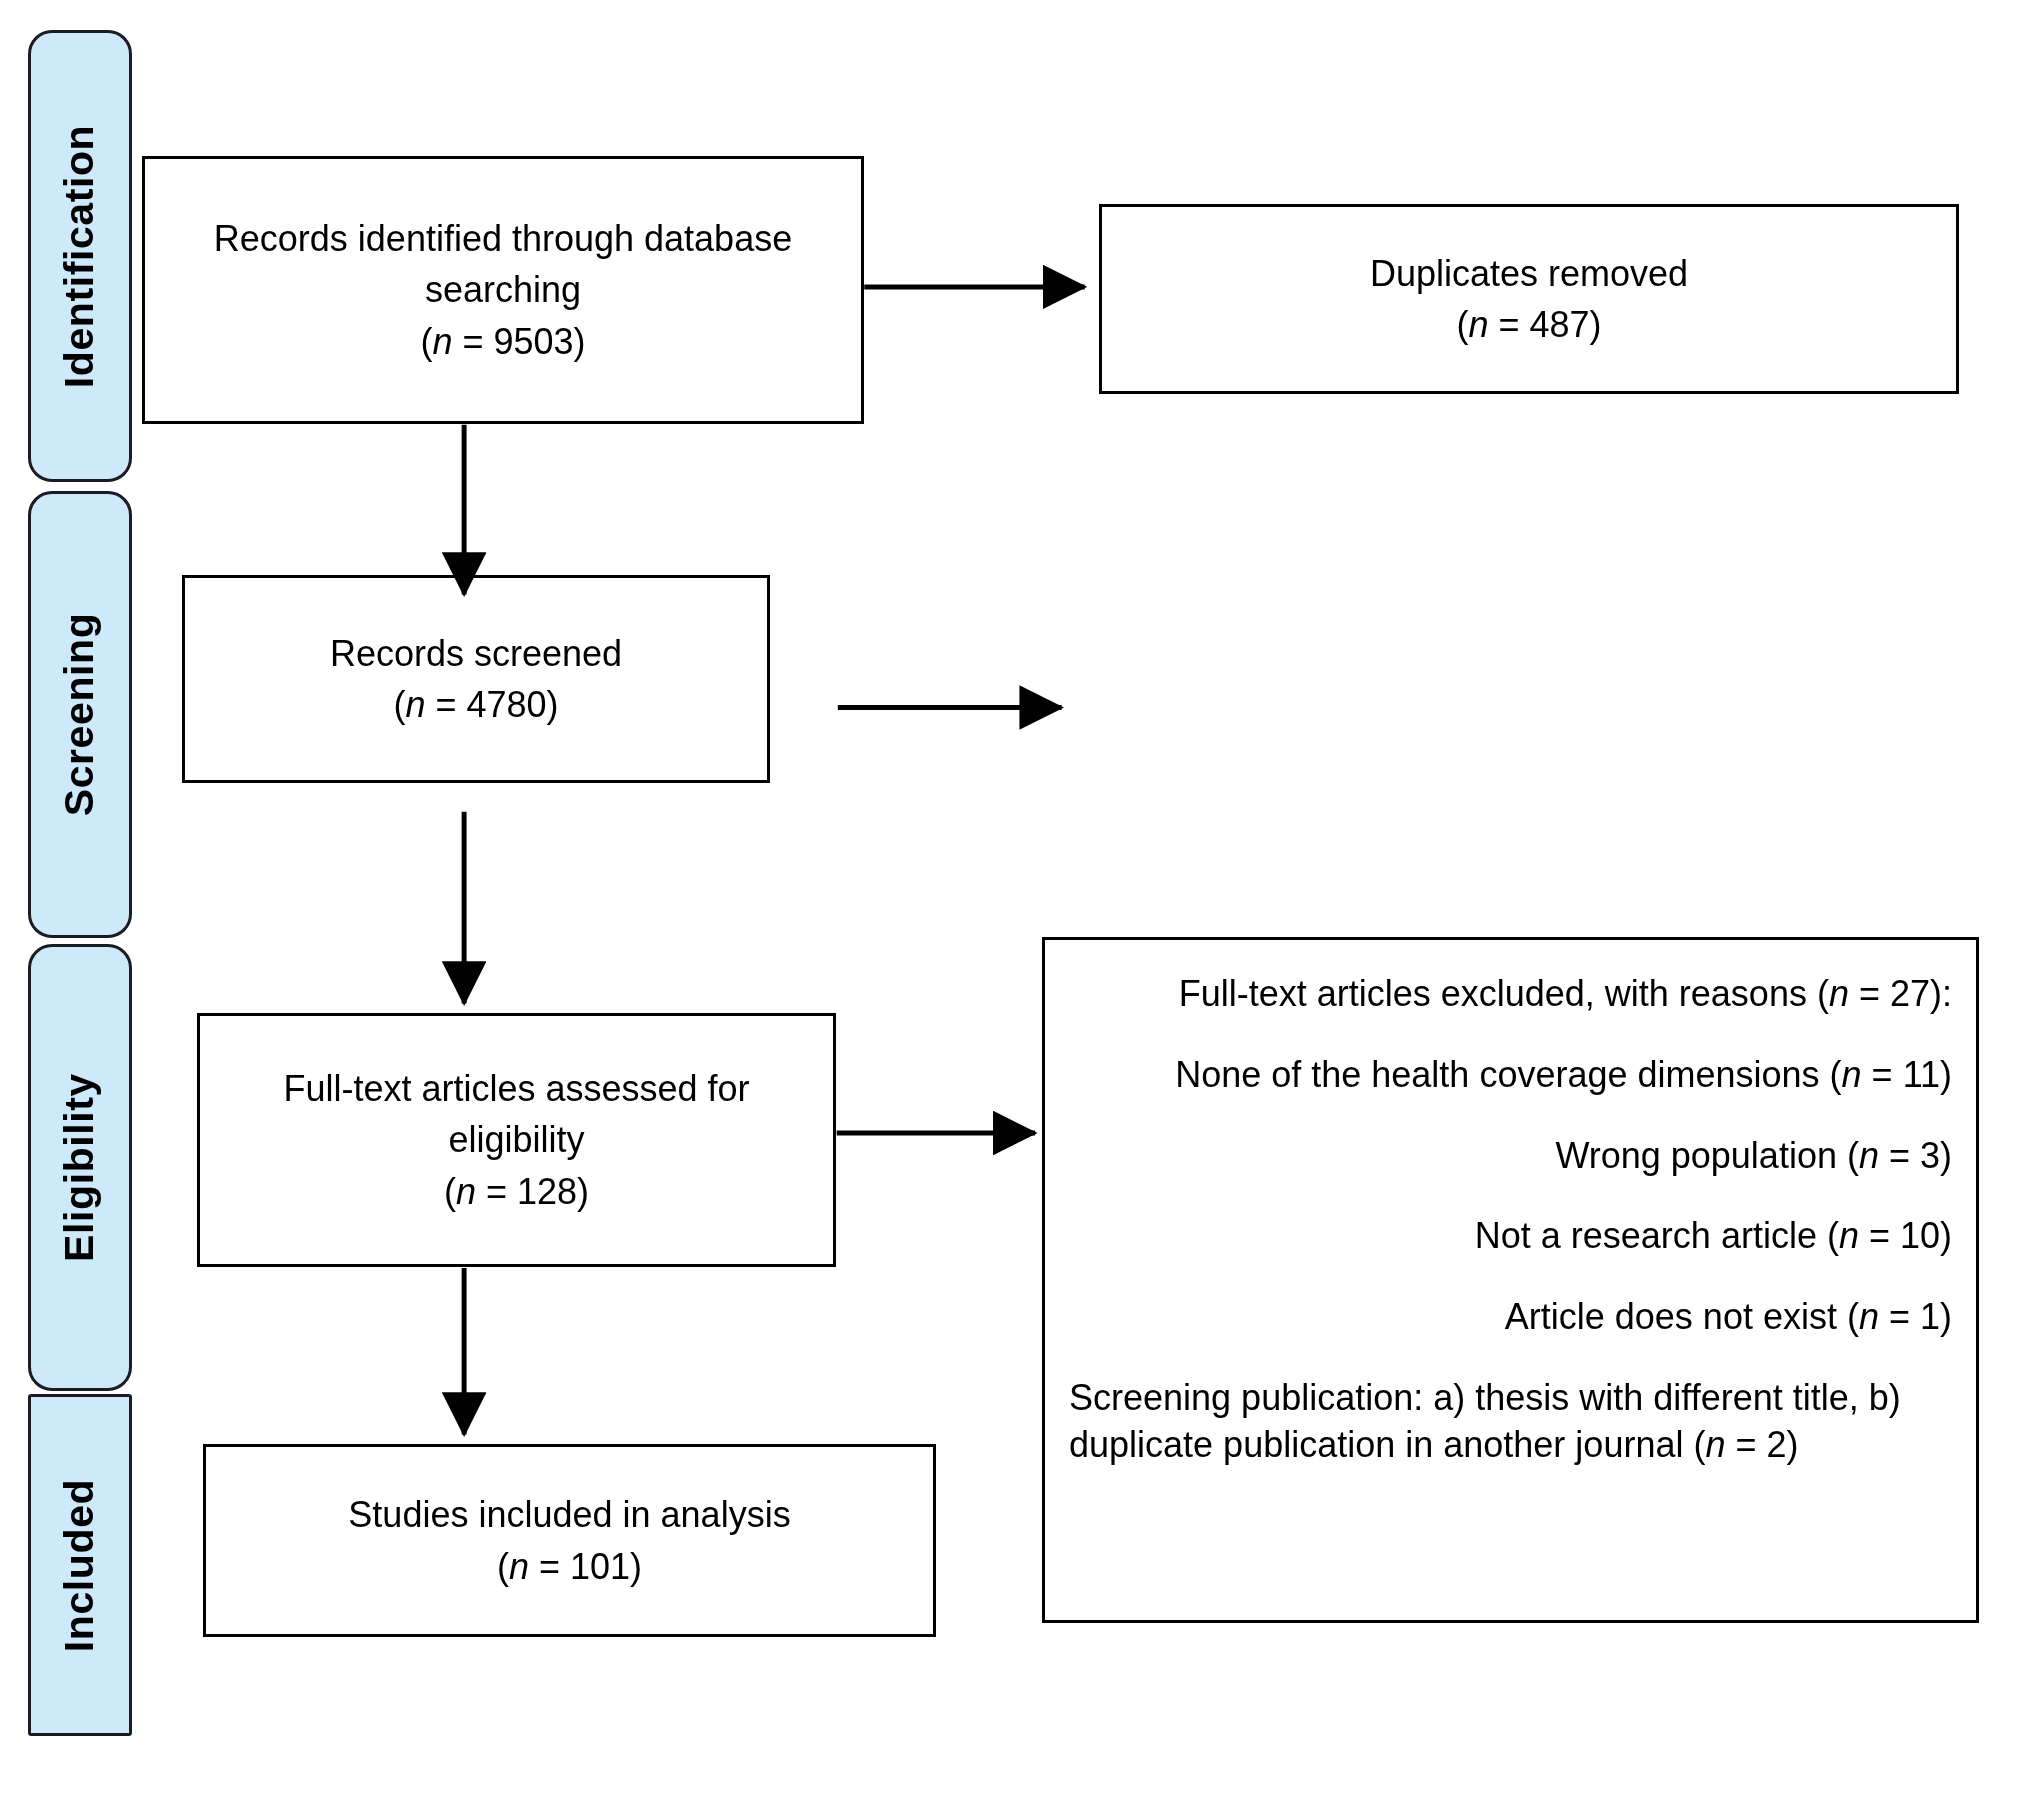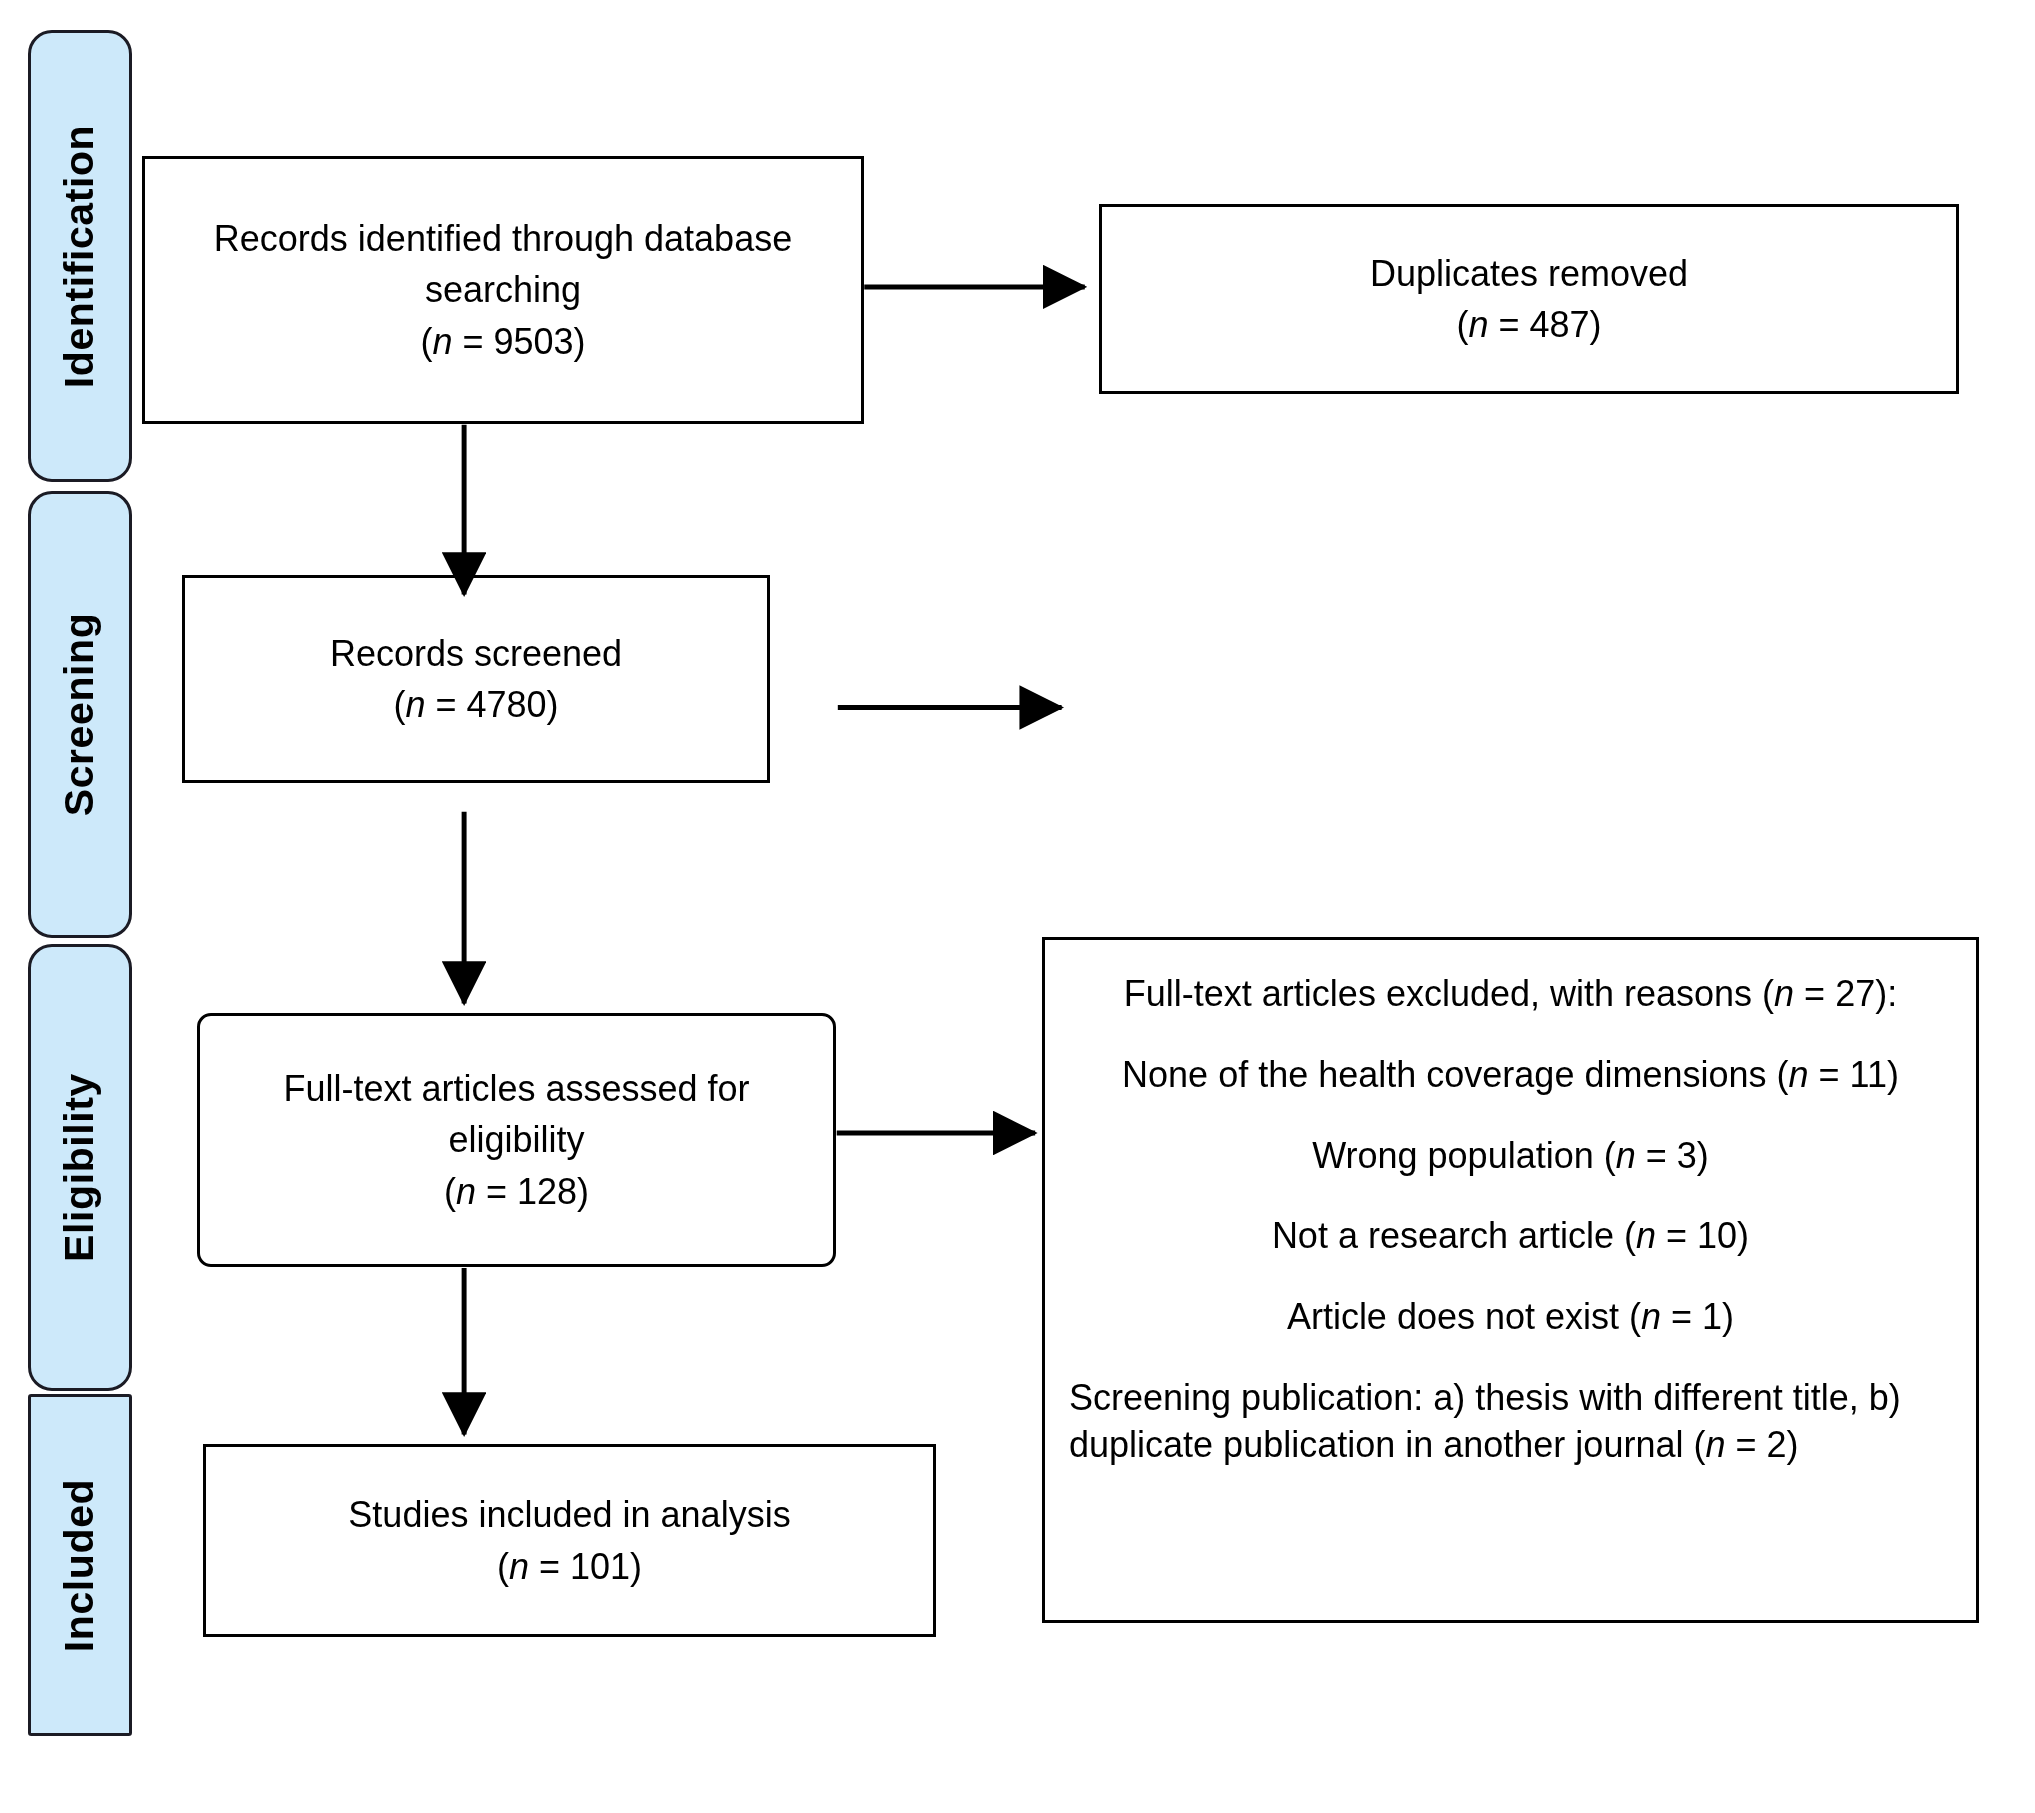--- a/index.html
+++ b/index.html
@@ -46,21 +46,21 @@
     background: #ffffff;
     border: 3.3px solid #000000;
     box-sizing: border-box;
     display: flex;
     flex-direction: column;
     justify-content: center;
     align-items: center;
     padding: 10px 19px;
   }
   .flow-box.align-left {
-    align-items: center;
+    align-items: flex-end;
     justify-content: flex-start;
     padding: 31px 24px;
   }
   .box-line {
     font-size: 36px;
     line-height: 1.42;
     color: #000000;
     text-align: center;
     font-family: "Liberation Sans", sans-serif;
   }
@@ -120,21 +120,21 @@
   </div>
 
   <div class="flow-box" style="left:182px; top:575px; width:588px; height:208px;">
     <div class="box-line">Records screened</div>
     <div class="box-line">
       <span>(</span><span class="italic-n">n</span><span> = 4780)</span>
     </div>
   </div>
 
 
-  <div class="flow-box" style="left:197px; top:1013px; width:639px; height:254px;border-radius:14px;">
+  <div class="flow-box" style="left:197px; top:1013px; width:639px; height:254px;">
     <div class="box-line">Full-text articles assessed for</div>
     <div class="box-line">eligibility</div>
     <div class="box-line">
       <span>(</span><span class="italic-n">n</span><span> = 128)</span>
     </div>
   </div>
 
   <div class="flow-box align-left" style="left:1042px; top:937px; width:937px; height:686px;">
 
     <div class="reasons-line">

